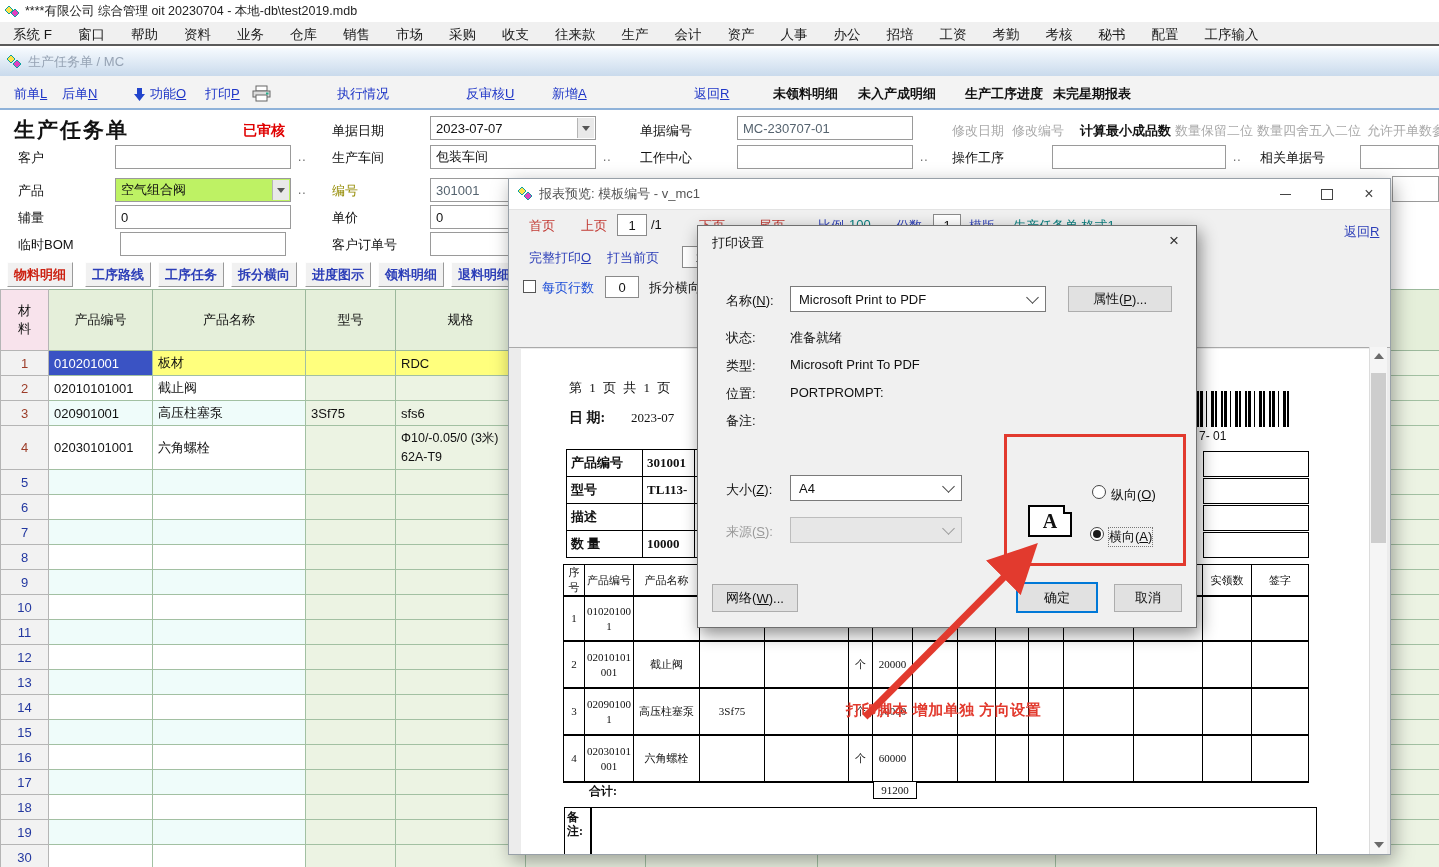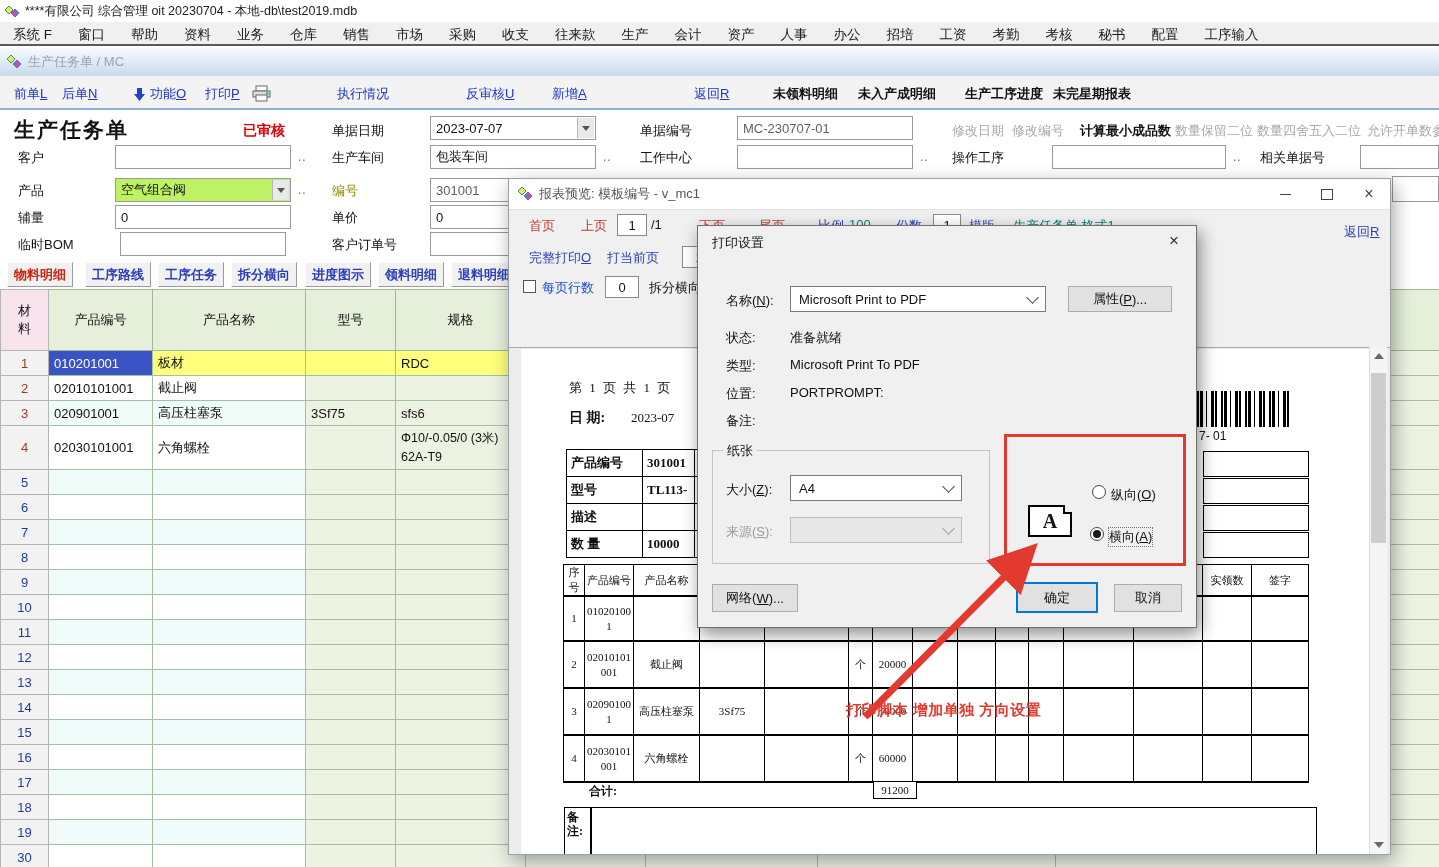--- a/index.html
+++ b/index.html
@@ -731,23 +731,20 @@
   </div>
   <div class="dbtn" style="left:370px;top:60px;width:104px;height:26px">属性(<u class="hk">P</u>)...</div>
   <span class="dlbl" style="left:28px;top:103px">状态:</span>
   <span class="dval" style="left:92px;top:103px">准备就绪</span>
   <span class="dlbl" style="left:28px;top:131px">类型:</span>
   <span class="dval" style="left:92px;top:131px">Microsoft Print To PDF</span>
   <span class="dlbl" style="left:28px;top:159px">位置:</span>
   <span class="dval" style="left:92px;top:159px">PORTPROMPT:</span>
   <span class="dlbl" style="left:28px;top:186px">备注:</span>
 
-  <div class="grp" style="left:14px;top:224px;width:276px;height:112px">
-    <span class="cap">纸张</span>
-  </div>
   <span class="dlbl" style="left:28px;top:255px">大小(<u class="hk">Z</u>):</span>
   <div class="dcombo" style="left:92px;top:249px;width:172px;height:26px">
     <span>A4</span>
       <span class="chev"></span>
   </div>
   <span class="dlbl" style="left:28px;top:297px;color:#9a9a9a">来源(<u class="hk">S</u>):</span>
   <div class="dcombo dis" style="left:92px;top:291px;width:172px;height:26px">
     <span></span>
       <span class="chev" style="border-color:#9a9a9a"></span>
   </div>

